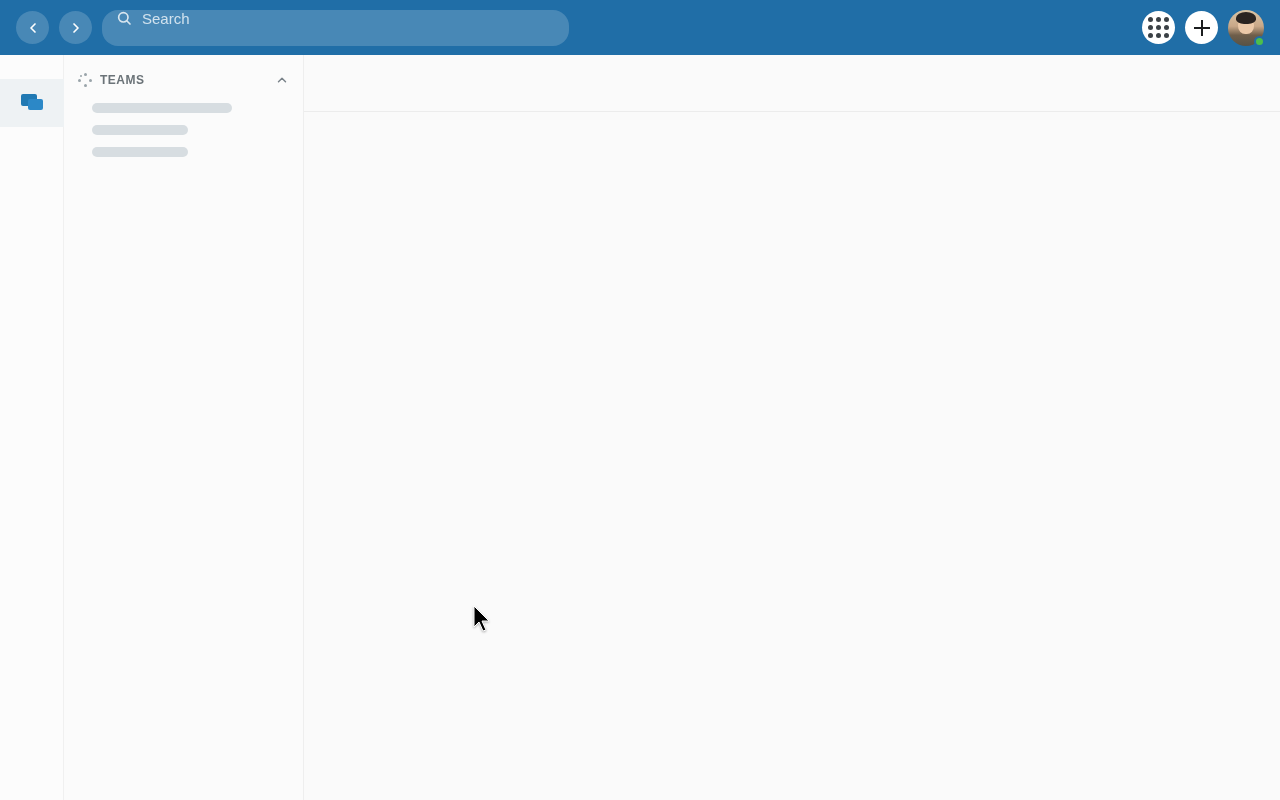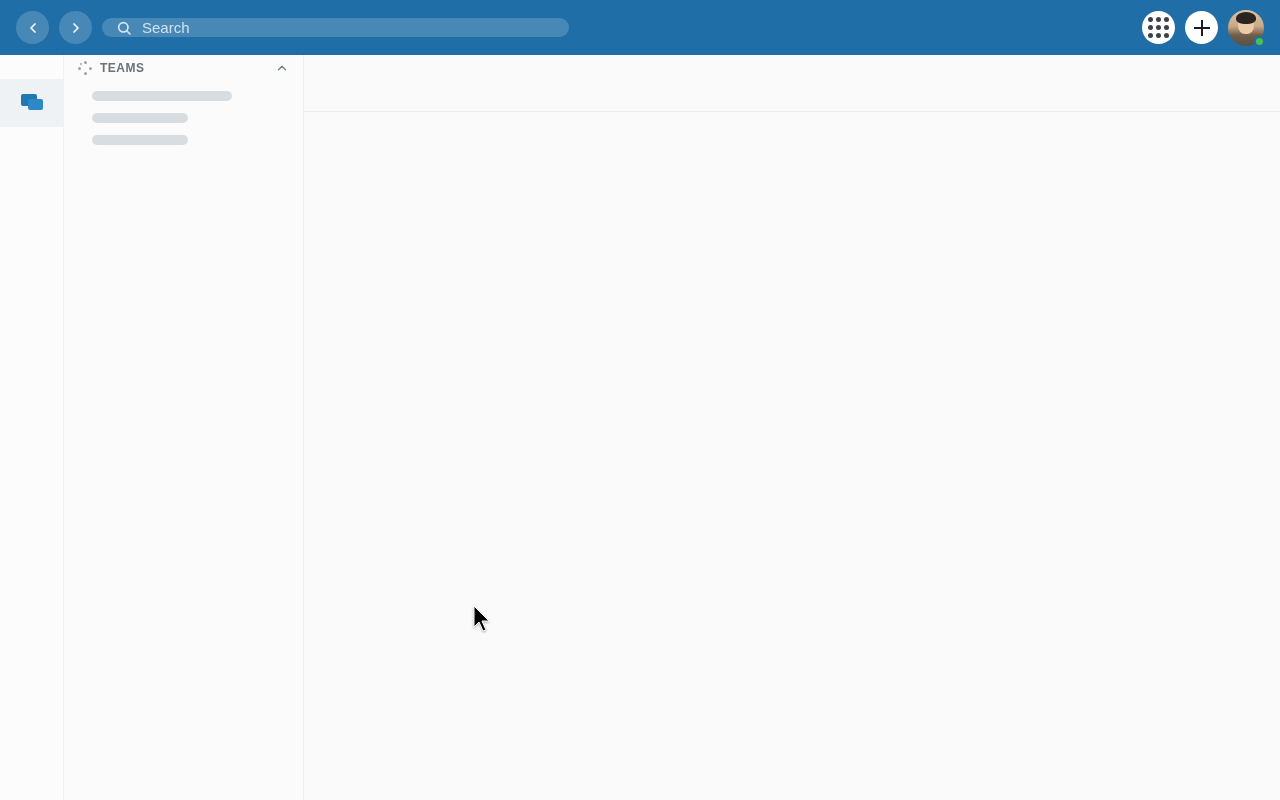--- a/index.html
+++ b/index.html
@@ -18,25 +18,25 @@
   .nav-btn {
     width: 33px; height: 33px;
     border-radius: 50%;
     background: rgba(255,255,255,0.18);
     display: flex; align-items: center; justify-content: center;
     cursor: pointer;
     flex: 0 0 auto;
   }
   .nav-btn svg { stroke: #ffffff; }
   .search-box {
-    height: 19px;
+    height: 36px;
     width: 467px;
     background: rgba(255,255,255,0.18);
     border-radius: 16px;
-    display: flex; align-items: center;
+    display: flex; align-items: flex-start;
     padding: 0 14px;
     gap: 10px;
     cursor: text;
     flex: 0 0 auto;
   }
   .search-box svg { stroke: #d9e6ef; flex: 0 0 auto; }
   .search-input {
     background: transparent; border: none; outline: none;
     color: #ffffff; font-size: 15px; width: 100%;
   }
@@ -98,20 +98,21 @@
   .chat-icon { position: relative; width:22px; height:18px;}
   .chat-icon .b1{ position:absolute; top:0; left:0; width:16px; height:12px; background:#2079b3; border-radius:2px;}
   .chat-icon .b1::after{content:"";position:absolute;bottom:-4px;left:3px;border:4px solid transparent;border-top-color:#2079b3;}
   .chat-icon .b2{ position:absolute; top:5px; left:7px; width:15px; height:11px; background:#2c88c7; border-radius:2px;}
   .chat-icon .b2::after{content:"";position:absolute;bottom:-4px;right:3px;border:4px solid transparent;border-top-color:#2c88c7;}
 
   .sidebar {
     width: 240px;
     background: #fbfbfb;
     border-right: 1px solid #eeeeee;
+    padding-top: 12px;
   }
   .section-header {
     display:flex; align-items:center;
     padding: 6px 14px;
     gap: 8px;
     color:#6b7378;
     font-size:12px; font-weight:700; letter-spacing:0.5px;
     cursor:pointer;
     position:relative;
   }

